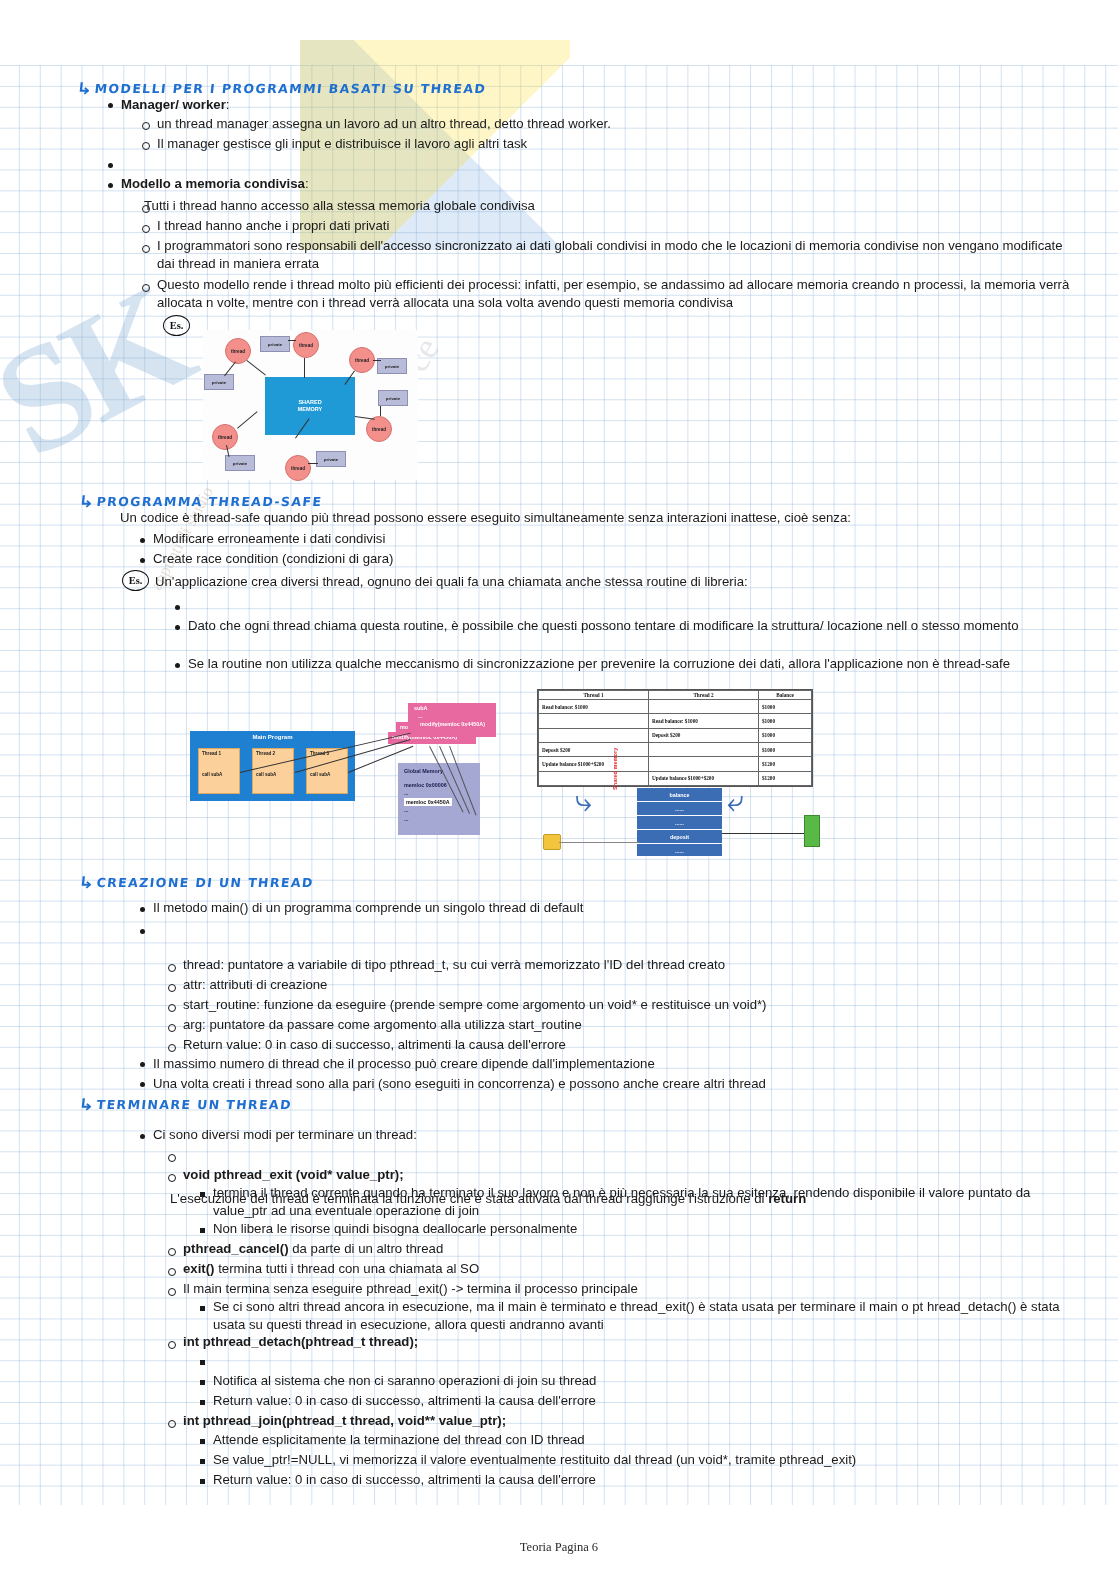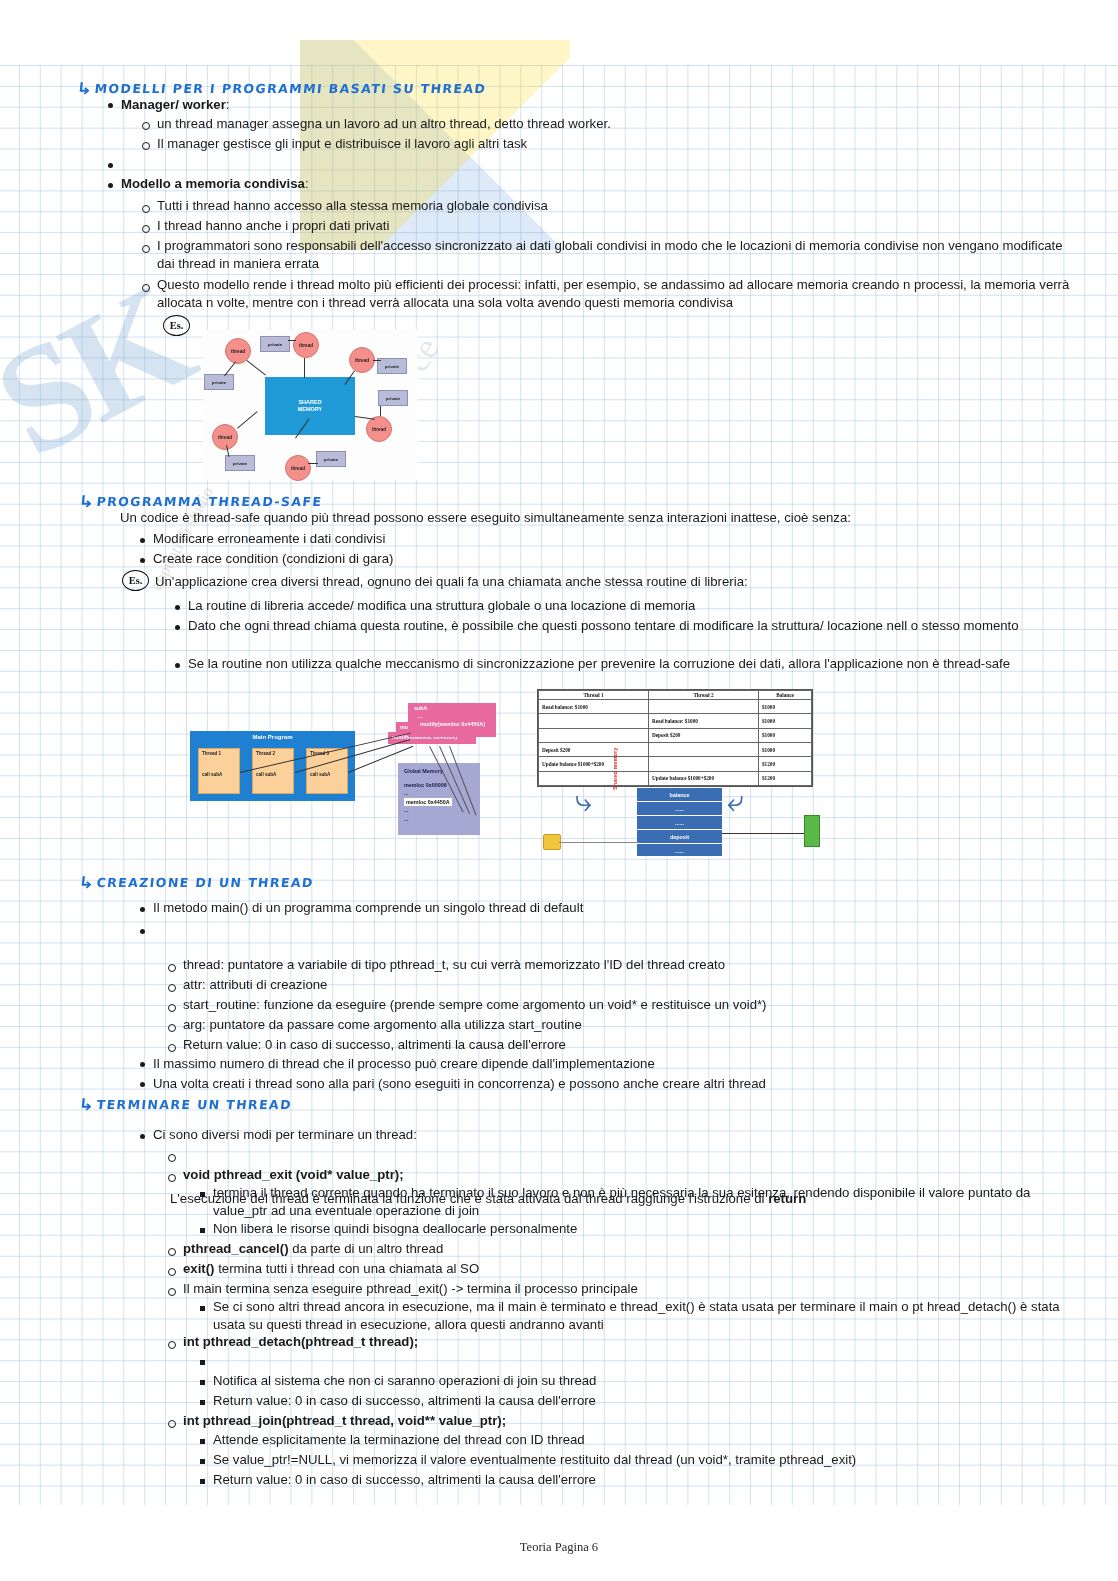--- a/index.html
+++ b/index.html
@@ -130,21 +130,21 @@
 
   <div class="d2" style="left:142px;top:142px;"></div>
   <div class="txt" style="left:157px;top:135px;">Il manager gestisce gli input e distribuisce il lavoro agli altri task</div>
 
   <div class="d1" style="left:108px;top:163px;"></div>
 
   <div class="d1" style="left:108px;top:183px;"></div>
   <div class="txt" style="left:121px;top:175px;"><b>Modello a memoria condivisa</b><span>:</span></div>
 
   <div class="d2" style="left:142px;top:205px;"></div>
-  <div class="txt" style="left:157px;top:197px;text-align:right;">Tutti i thread hanno accesso alla stessa memoria globale condivisa</div>
+  <div class="txt" style="left:144px;top:197px;text-align:right;">Tutti i thread hanno accesso alla stessa memoria globale condivisa</div>
 
   <div class="d2" style="left:142px;top:225px;"></div>
   <div class="txt" style="left:157px;top:217px;">I thread hanno anche i propri dati privati</div>
 
   <div class="d2" style="left:142px;top:245px;"></div>
   <div class="txt w" style="left:157px;top:237px;width:925px;">I programmatori sono responsabili dell'accesso sincronizzato ai dati globali condivisi in modo che le locazioni di memoria condivise non vengano modificate dai thread in maniera errata</div>
 
   <div class="d2" style="left:142px;top:284px;"></div>
   <div class="txt w" style="left:157px;top:276px;width:925px;">Questo modello rende i thread molto più efficienti dei processi: infatti, per esempio, se andassimo ad allocare memoria creando n processi, la memoria verrà allocata n volte, mentre con i thread verrà allocata una sola volta avendo questi memoria condivisa</div>
 
@@ -197,21 +197,20 @@
   <div class="d1" style="left:140px;top:538px;"></div>
   <div class="txt" style="left:153px;top:530px;">Modificare erroneamente i dati condivisi</div>
 
   <div class="d1" style="left:140px;top:558px;"></div>
   <div class="txt" style="left:153px;top:550px;">Create race condition (condizioni di gara)</div>
 
   <div class="es" style="left:122px;top:570px;">Es.</div>
   <div class="txt" style="left:155px;top:573px;">Un'applicazione crea diversi thread, ognuno dei quali fa una chiamata anche stessa routine di libreria:</div>
 
   <div class="d1" style="left:175px;top:605px;"></div>
-  <div class="txt" style="left:188px;top:597px;">La routine di libreria accede/ modifica una struttura globale o una locazione di memoria</div>
 
   <div class="d1" style="left:175px;top:625px;"></div>
   <div class="txt w" style="left:188px;top:617px;width:895px;">Dato che ogni thread chiama questa routine, è possibile che questi possono tentare di modificare la struttura/ locazione nell o stesso momento</div>
 
   <div class="d1" style="left:175px;top:663px;"></div>
   <div class="txt w" style="left:188px;top:655px;width:895px;">Se la routine non utilizza qualche meccanismo di sincronizzazione per prevenire la corruzione dei dati, allora l'applicazione  non è thread-safe</div>
 
   <div id="diag2">
     <div id="mainprog">
       <div class="ttl">Main Program</div>

